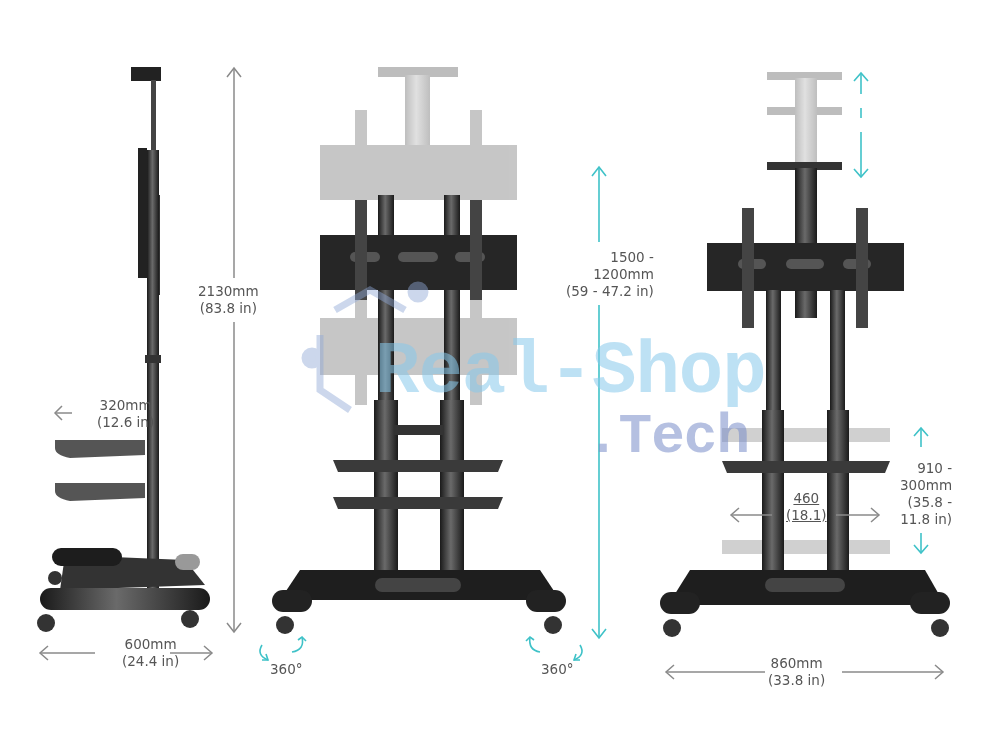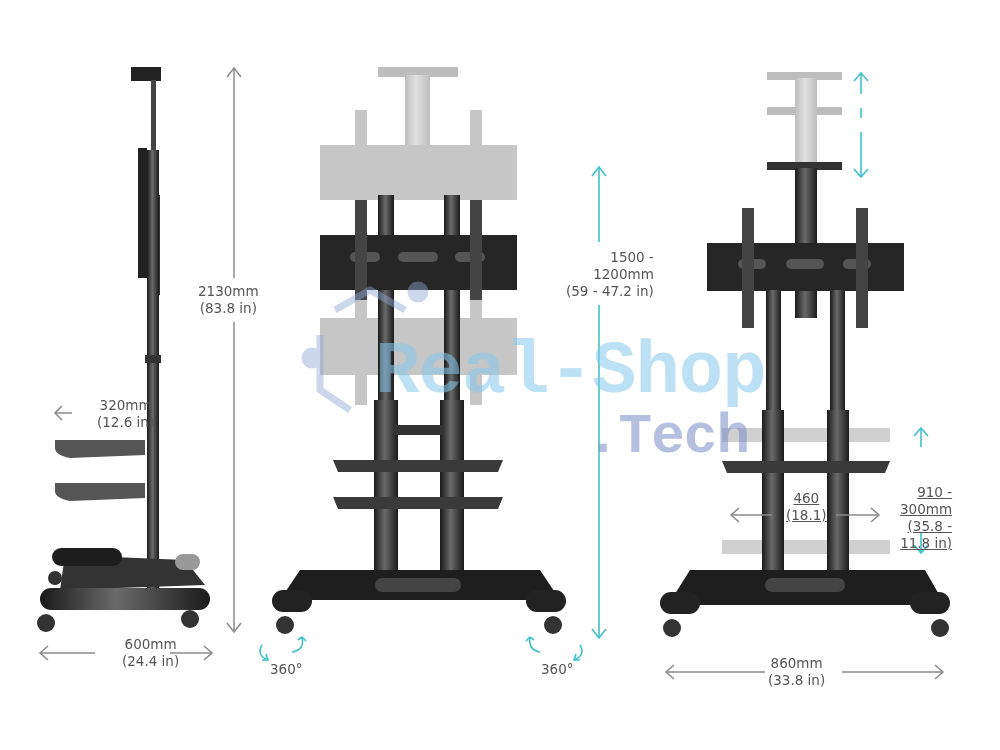--- a/index.html
+++ b/index.html
@@ -185,21 +185,21 @@
   <div>600mm</div>
   <div>(24.4 in)</div>
 </div>
 <div class="lbl left" style="left:566px;top:249px;">
   <div>1500 -</div>
   <div>1200mm</div>
   <div>(59 - 47.2 in)</div>
 </div>
 <div class="lbl" style="left:270px;top:661px;">360°</div>
 <div class="lbl" style="left:541px;top:661px;">360°</div>
-<div class="lbl left" style="left:900px;top:484px;text-decoration:underline;">
+<div class="lbl left" style="left:900px;top:460px;">
   <div>910 -</div>
   <div>300mm</div>
   <div>(35.8 -</div>
   <div>11.8 in)</div>
 </div>
 <div class="lbl" style="left:786px;top:490px;text-decoration:underline;">
   <div>460</div>
   <div>(18.1)</div>
 </div>
 <div class="lbl" style="left:768px;top:655px;">

